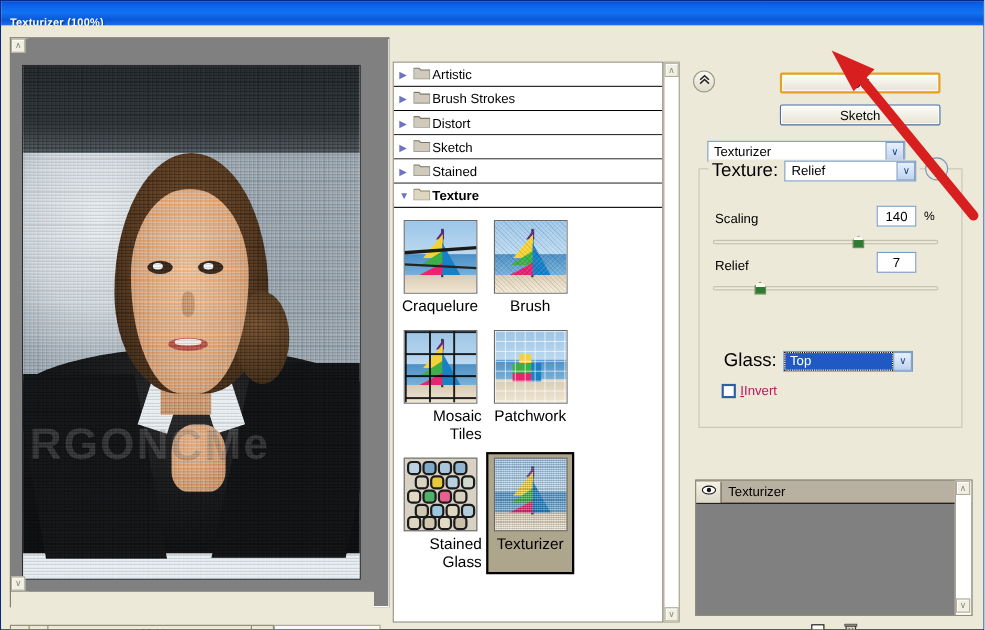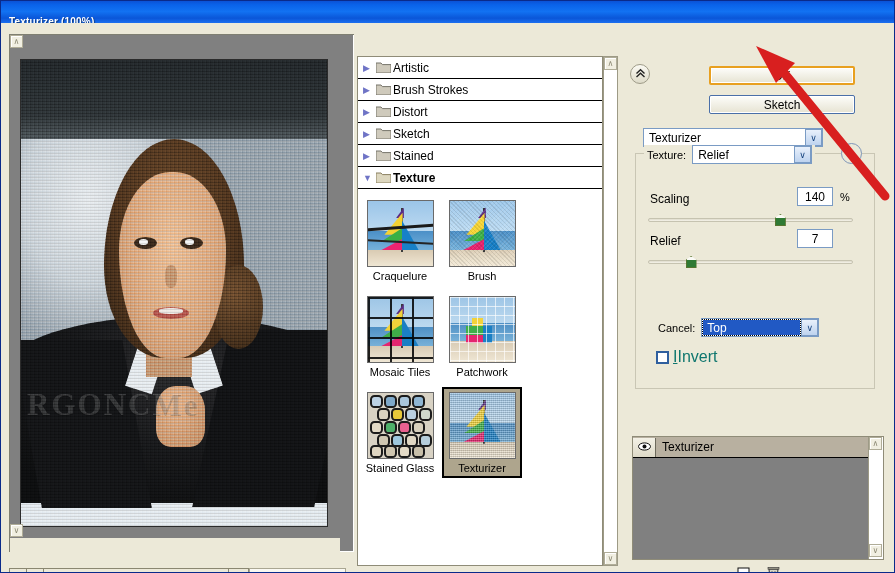--- a/index.html
+++ b/index.html
@@ -72,22 +72,22 @@
   .collar-w2{position:absolute;left:55%;top:62%;width:9%;height:9%;background:#e9eef2;transform:rotate(-18deg);}
   
   .tex{position:absolute;inset:0;pointer-events:none;opacity:.75;
      background-image:
        repeating-linear-gradient(0deg,rgba(255,255,255,.30) 0px,rgba(255,255,255,.30) 1px,rgba(0,0,0,.26) 1px,rgba(0,0,0,.26) 2px,rgba(255,255,255,.06) 2px,rgba(255,255,255,.06) 3px),
        repeating-linear-gradient(90deg,rgba(255,255,255,.20) 0px,rgba(255,255,255,.20) 1px,rgba(0,0,0,.20) 1px,rgba(0,0,0,.20) 2px,rgba(255,255,255,.04) 2px,rgba(255,255,255,.04) 4px);
      mix-blend-mode:overlay;}
   .tex2{position:absolute;inset:0;pointer-events:none;opacity:.35;
      background-image:repeating-linear-gradient(0deg,rgba(0,0,0,.35) 0px,rgba(0,0,0,.35) 1px,transparent 1px,transparent 3px);}
   .watermark{position:absolute;left:2%;top:68%;width:96%;height:12%;
-     color:rgba(255,255,255,.16);font-size:31px;font-weight:bold;letter-spacing:2px;
-     font-family:Liberation Serif, serif;text-shadow:0 1px 0 rgba(0,0,0,.22);
+     color:rgba(255,255,255,.16);font-size:40px;font-weight:bold;letter-spacing:2px;
+     font-family:Liberation Sans, sans-serif;text-shadow:0 1px 0 rgba(0,0,0,.22);
      display:flex;align-items:center;}
   .sb-v-prev{left:330px;top:0;width:15px;height:503px;background:#fff;border-left:1px solid #b6b39e;}
   .arrbtn{position:absolute;width:13px;height:13px;background:#f1efe2;
      border:1px solid #b0ad98;box-shadow:inset 1px 1px 0 #fff;box-sizing:border-box;}
   .arrow-gly{position:absolute;left:50%;top:50%;transform:translate(-50%,-50%);
      font-size:8px;color:#8d8a75;line-height:1;}
   .sb-h-prev{position:absolute;left:0;top:503px;width:330px;height:15px;background:#ece9d8;}
 
   .zoombar{position:absolute;left:8px;top:545px;width:240px;height:17px;
      border:1px solid #8a8771;background:#ece9d8;box-sizing:border-box;
@@ -112,21 +112,21 @@
   .cat .tri{width:13px;color:#6f74c6;font-size:9px;}
   .cat .fold{width:17px;}
   .cat .lbl{font-size:12px;color:#000;}
   .cat.open .lbl{font-weight:bold;}
   .thumbs{padding:6px 0 0 0;display:flex;flex-wrap:wrap;}
   .th{width:80px;margin:0 0 5px 2px;display:flex;flex-direction:column;align-items:center;
      padding:2px;box-sizing:border-box;}
   .th.sel{background:#aea58d;border:2px solid #000;padding:0;}
   .th-img{width:67px;height:67px;border:1px solid #6a6a6a;box-sizing:border-box;position:relative;overflow:hidden;
      margin-top:3px;}
-  .th-cap{font-size:11px;color:#000;margin:3px 0 2px 0;text-align:left;}
+  .th-cap{font-size:14px;color:#000;margin:3px 0 2px 0;text-align:right;}
   
   .boat-sky{position:absolute;left:0;top:0;width:100%;height:46%;background:linear-gradient(#9dc5e6,#bcd9ef);}
   .boat-sea{position:absolute;left:0;top:46%;width:100%;height:30%;background:linear-gradient(#4e8fc4,#78b1d8);}
   .boat-sand{position:absolute;left:0;top:76%;width:100%;height:24%;background:linear-gradient(#d8cbb4,#efe6d4);}
   .sail-y{position:absolute;left:26%;top:18%;width:28%;height:34%;background:#f2d23a;
      clip-path:polygon(100% 0,100% 100%,0 100%);}
   .sail-g{position:absolute;left:22%;top:40%;width:34%;height:22%;background:#3fae49;
      clip-path:polygon(100% 0,100% 100%,0 100%);}
   .sail-p{position:absolute;left:20%;top:56%;width:38%;height:20%;background:#e4266f;
      clip-path:polygon(100% 0,100% 100%,0 100%);}
@@ -181,21 +181,21 @@
      border:1px solid #7a9bc4;background:#fff;box-sizing:border-box;display:flex;align-items:center;}
   .sel-main .v{flex:1;padding-left:5px;font-size:12px;color:#000;}
   .ddbtn{width:17px;height:17px;background:linear-gradient(to bottom,#e8f0fb,#bed3ef);
      border:1px solid #7a9bc4;display:flex;align-items:center;justify-content:center;
      font-size:9px;color:#16437e;box-sizing:border-box;}
 
   .group{position:absolute;left:10px;top:97px;width:240px;height:236px;
      border:1px solid #c9c6b4;box-sizing:border-box;}
   .grp-row{position:absolute;left:8px;top:-9px;display:flex;align-items:center;background:#ece9d8;
      padding:0 3px;}
-  .lbl-sm{font-size:11px;color:#000;margin-right:6px;}
+  .lbl-sm{font-size:17px;color:#000;margin-right:6px;}
   .sel-tex{width:120px;height:19px;border:1px solid #7a9bc4;background:#fff;box-sizing:border-box;
      display:flex;align-items:center;}
   .sel-tex .v{flex:1;padding-left:5px;font-size:12px;color:#000;}
   .circ-btn{position:absolute;left:205px;top:-11px;width:19px;height:19px;border-radius:50%;
      background:#ece9d8;border:1px solid #7d95b8;display:flex;align-items:center;justify-content:center;}
   .circ-btn .tri{width:0;height:0;border-left:5px solid #20407a;border-top:4px solid transparent;
      border-bottom:4px solid transparent;}
 
   .sl-label{position:absolute;font-size:12px;color:#000;}
   .numbox{position:absolute;height:19px;border:1px solid #7a9bc4;background:#fff;box-sizing:border-box;
@@ -208,21 +208,21 @@
      border:1px solid #55752f;box-sizing:border-box;
      clip-path:polygon(50% 0,100% 34%,100% 100%,0 100%,0 34%);}
 
   .light-row{position:absolute;left:22px;top:164px;display:flex;align-items:center;}
   .sel-light{width:118px;height:19px;border:1px solid #7a9bc4;background:#fff;box-sizing:border-box;
      display:flex;align-items:center;}
   .sel-light .v{flex:1;height:15px;margin:1px;background:#2159c4;color:#fff;font-size:12px;
      padding-left:4px;display:flex;align-items:center;outline:1px dotted #000;box-sizing:border-box;}
   .chk-row{position:absolute;left:20px;top:194px;display:flex;align-items:center;}
   .chk{width:13px;height:13px;border:2px solid #2f5f9e;background:#fff;box-sizing:border-box;margin-right:4px;}
-  .chk-lbl{font-size:16px;color:#0f766e;}
+  .chk-lbl{font-size:12px;color:#be185d;}
   .chk-lbl u{text-decoration:underline;}
 
   
   .layers{position:absolute;left:631px;top:413px;width:252px;height:124px;
      border:1px solid #8f8c78;box-sizing:border-box;background:#808080;}
   .layer-row{height:20px;background:#b8b0a0;border-bottom:1px solid #000;display:flex;align-items:center;}
   .eye-cell{width:22px;height:19px;border-right:1px solid #6d6a5c;display:flex;align-items:center;
      justify-content:center;background:linear-gradient(#f3f1e6,#ddd9c7);}
   .eye-g{font-size:10px;color:#111;}
   .layer-name{font-size:12px;color:#000;padding-left:6px;}
@@ -514,21 +514,21 @@
           <div class="thumbsl" style="left:62%;"></div>
         </div>
 
         <span class="sl-label" style="left:14px;top:80px;">Relief</span>
         <span class="numbox" style="left:161px;top:75px;width:36px;">7</span>
         <div class="track" style="left:12px;top:106px;width:205px;">
           <div class="thumbsl" style="left:18%;"></div>
         </div>
 
         <div class="light-row">
-          <span class="lbl-sm">Cancel:</span>
+          <span class="lbl-sm">Glass:</span>
           <span class="sel-light">
             <span class="v">Top</span>
             <span class="ddbtn">∨</span>
           </span>
         </div>
 
         <div class="chk-row">
           <span class="chk"></span>
           <span class="chk-lbl"><u>I</u><span>Invert</span></span>
         </div>

